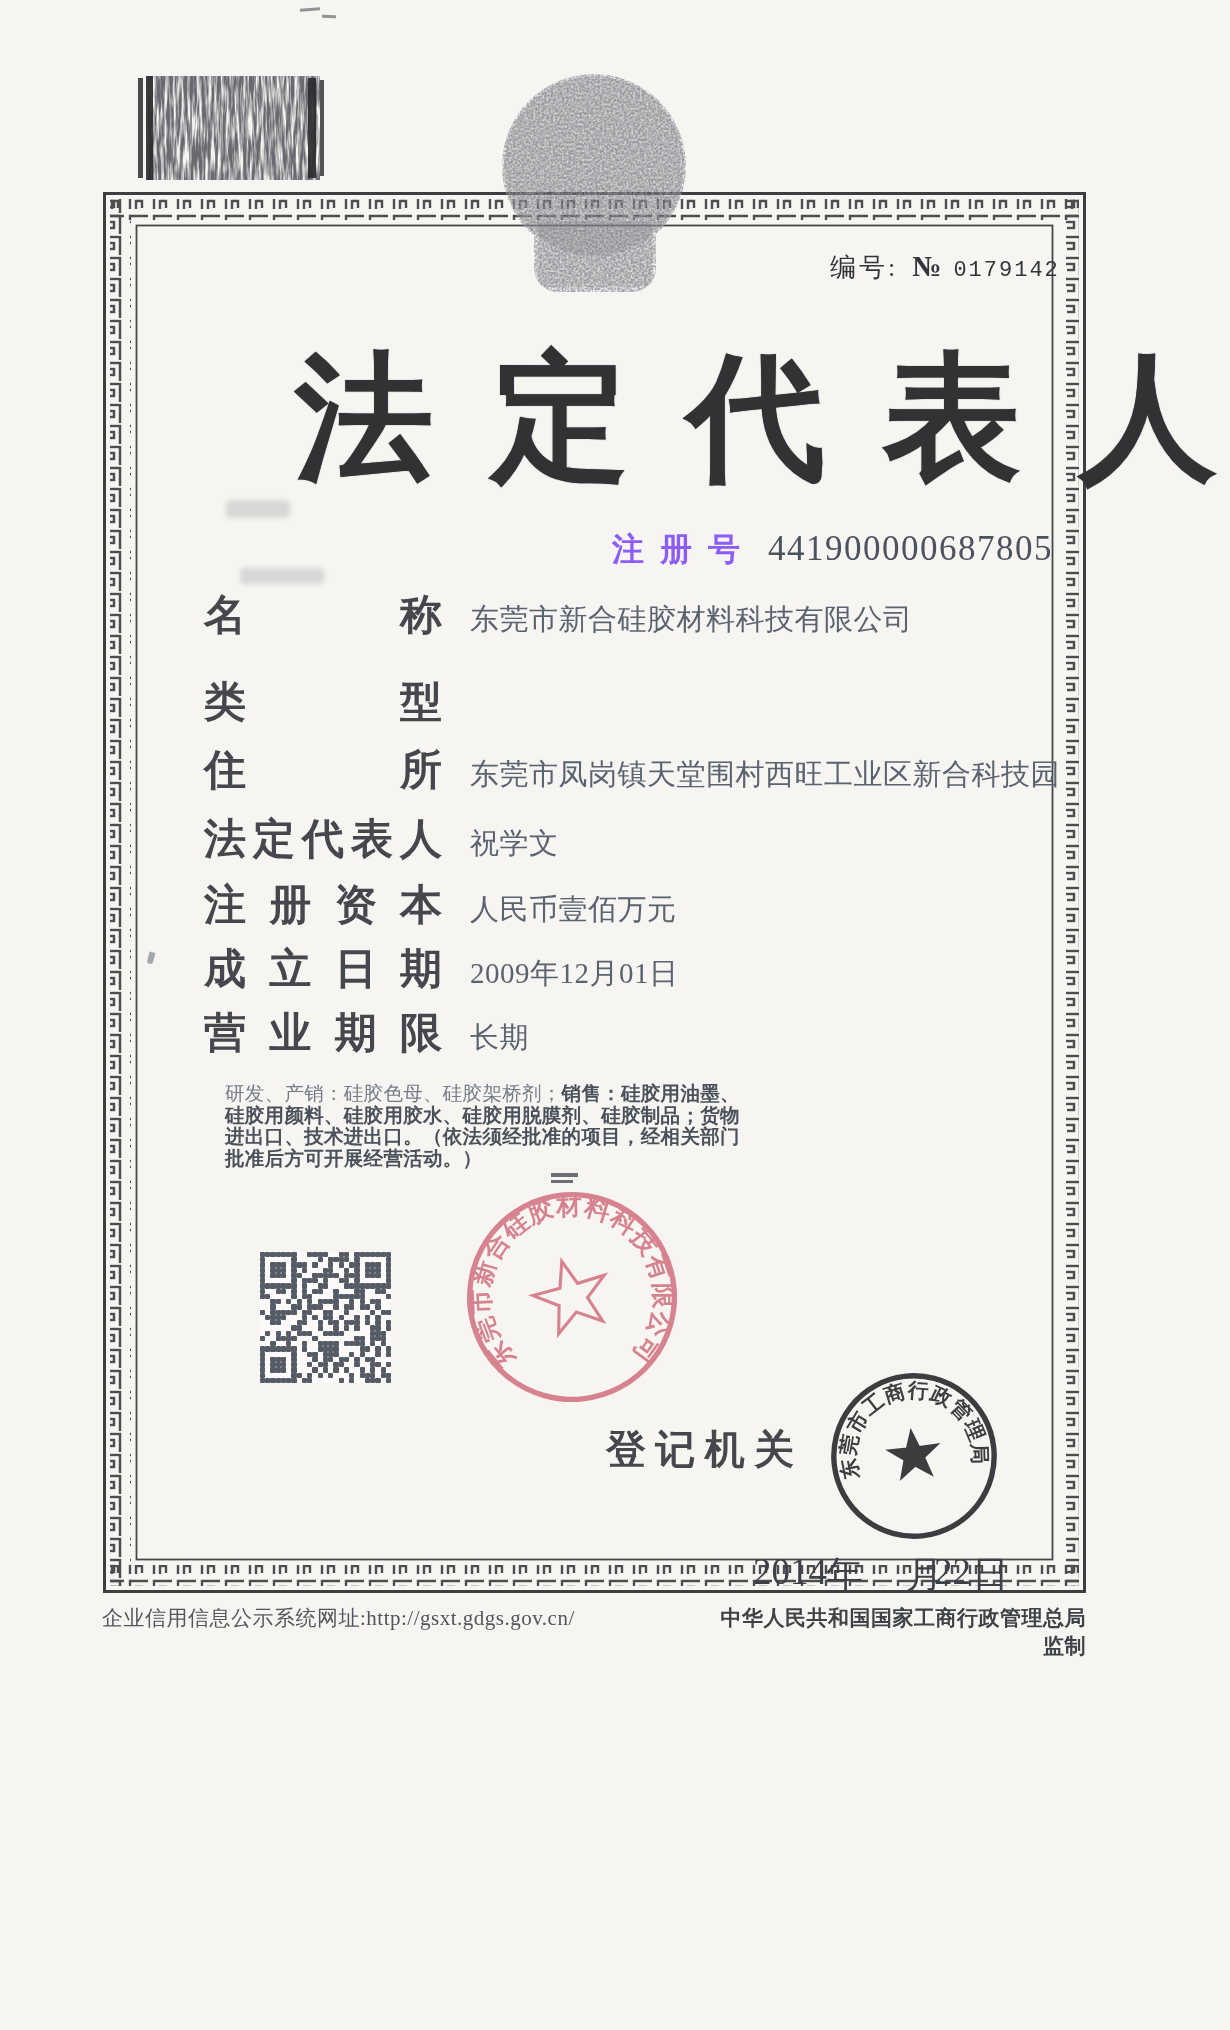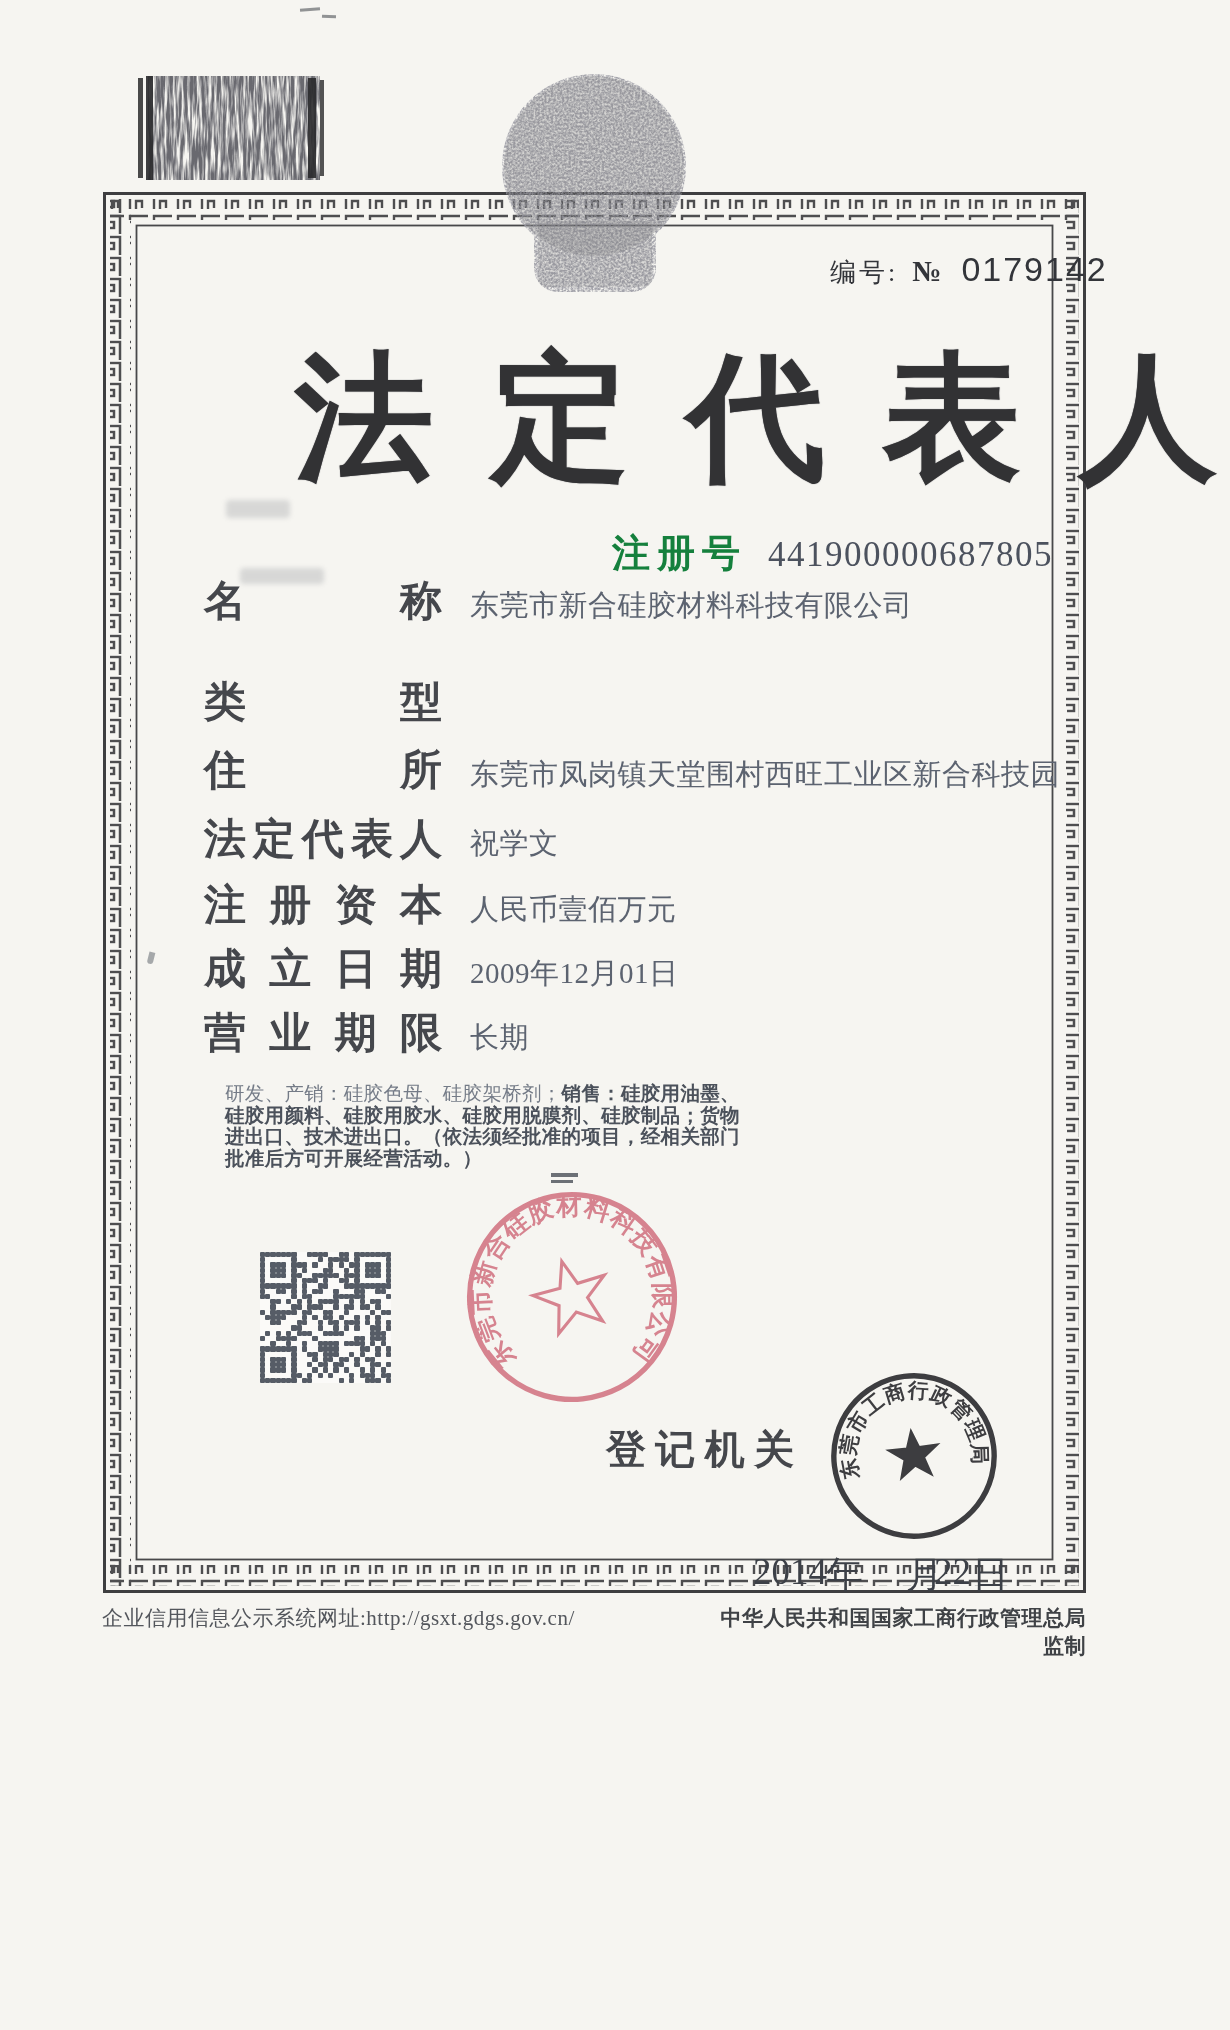--- a/index.html
+++ b/index.html
@@ -13,40 +13,40 @@
   
   .frame{left:103px;top:192px;z-index:1}
 
   
   .barcode{left:138px;top:72px;width:190px;height:112px;z-index:2}
   .emblem{left:498px;top:66px;width:192px;height:234px;z-index:3;opacity:.9}
 
   .serial{left:830px;top:250px;z-index:4;color:#33353a;white-space:nowrap}
   .serial .lab{font-size:26px;letter-spacing:3px}
   .serial .no{font-size:29px;font-weight:700;margin-left:14px}
-  .serial .digits{font-family:Liberation Sans, sans-serif;font-size:34px;margin-left:20px;letter-spacing:2px}
+  .serial .digits{font-family:Liberation Mono, monospace;font-size:22px;margin-left:12px;letter-spacing:2px}
 
   .title{
     left:295px;top:348px;width:640px;margin:0;z-index:4;
     font-family:"Liberation Sans","DejaVu Sans",sans-serif;
     font-size:138px;line-height:1;font-weight:900;color:#323234;
     letter-spacing:58px;white-space:nowrap;text-shadow:0 0 1px #55555a;
   }
 
   .regrow{left:612px;top:528px;z-index:4;display:flex;align-items:baseline}
-  .reg-label{width:128px;font-size:38px;font-weight:700;color:#15803d;
+  .reg-label{width:128px;font-size:32px;font-weight:700;color:#8b5cf6;
     text-align:justify;text-align-last:justify;letter-spacing:0}
   .reg-value{margin-left:28px;font-size:35px;color:#4c525e;letter-spacing:1.5px}
 
   
   .frow{left:204px;display:flex;align-items:baseline;z-index:4;white-space:nowrap}
   .flabel{width:238px;font-size:42px;font-weight:700;color:#45474c;
     text-align:justify;text-align-last:justify;line-height:1.1;flex:none}
   .fvalue{margin-left:28px;font-size:29px;color:#5c6370;letter-spacing:.5px}
-  .r1{top:578px}.r2{top:679px}.r3{top:747px}.r4{top:816px}
+  .r1{top:592px}.r2{top:679px}.r3{top:747px}.r4{top:816px}
   .r5{top:882px}.r6{top:946px}.r7{top:1010px}.r8{top:1074px;align-items:flex-start}
   .scope{margin-left:21px;margin-top:9px;width:528px;font-size:19.5px;
     line-height:21.5px;color:#747b87;white-space:normal;letter-spacing:.3px}
   .scope b{color:#4b515b;font-weight:700}
 
   
   .qr{left:260px;top:1252px;width:131px;height:131px;z-index:4;background:#fbfaf8;
     display:grid;grid-template-columns:repeat(25,1fr);grid-template-rows:repeat(25,1fr)}
   .qr i{display:block}
   .qr i.on{background:#565c66;border-radius:1px}

